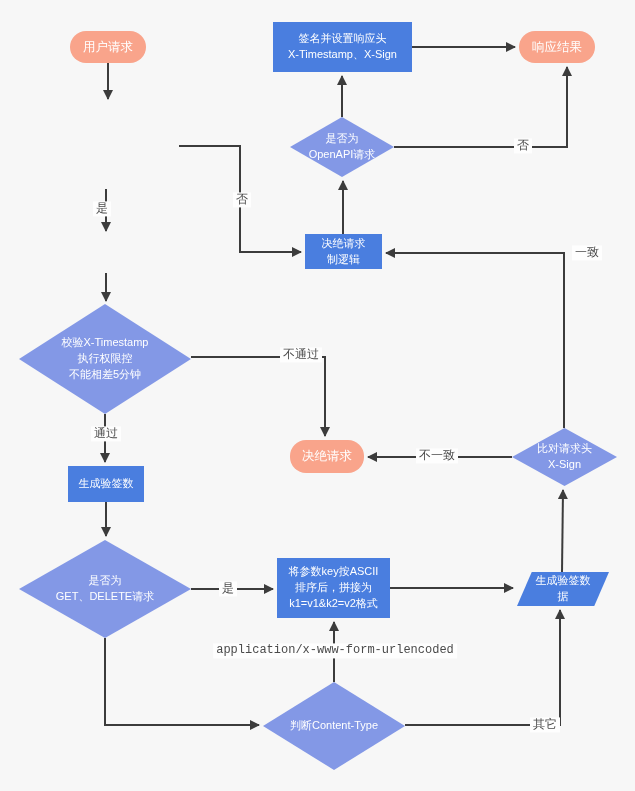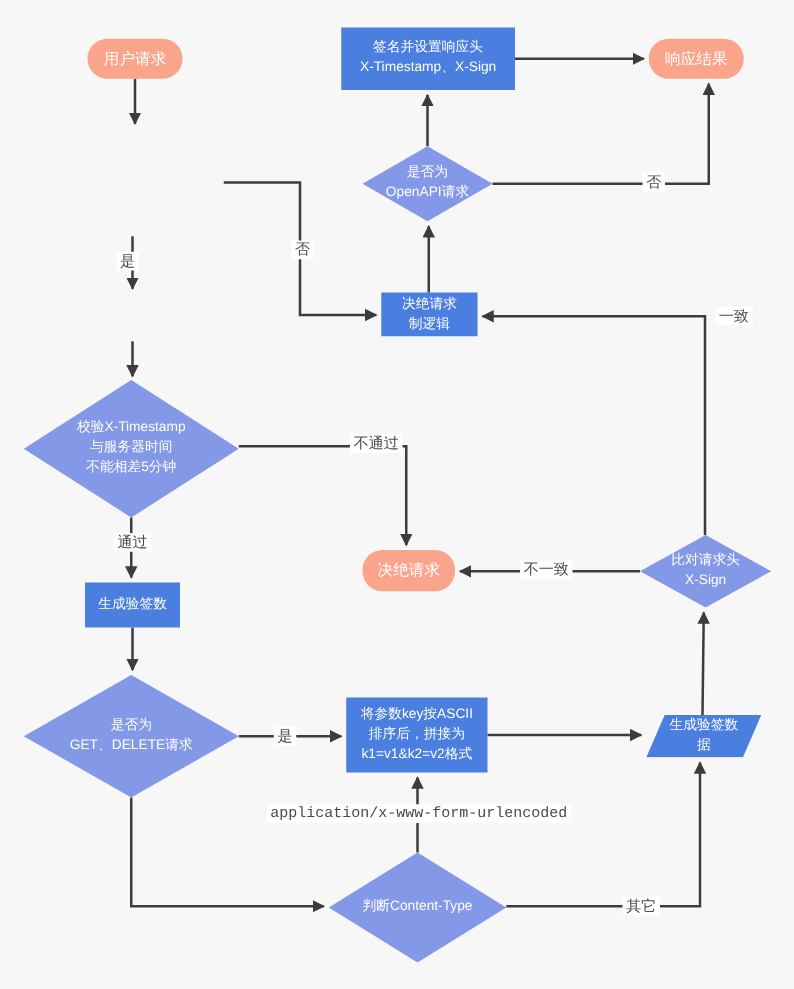--- a/index.html
+++ b/index.html
@@ -68,21 +68,21 @@
   .n-signresp{left:273px;top:22px;width:139px;height:50px;}
   .n-response{left:519px;top:31px;width:76px;height:32px;}
 
   
   .l-yes1{left:102px;top:209px;}
   .l-no1{left:242px;top:200px;}
   .l-fail{left:301px;top:355px;}
   .l-pass{left:106px;top:434px;}
   .l-yes2{left:228px;top:589px;}
   .l-form{left:335px;top:651px;font-family:Liberation Mono, monospace;}
-  .l-other{left:513px;top:725px;}
+  .l-other{left:545px;top:725px;}
   .l-mismatch{left:437px;top:456px;}
   .l-match{left:587px;top:253px;}
   .l-no2{left:523px;top:146px;}
 </style>
 </head>
 <body>
 
 <div class="canvas">
 
   <svg class="edges" viewBox="0 0 635 791">
@@ -107,21 +107,21 @@
     <polyline points="512,457 368,457" marker-end="url(#arrow)"></polyline>
     <polyline points="564,428 564,253 386,253" marker-end="url(#arrow)"></polyline>
     <polyline points="343,234 343,181" marker-end="url(#arrow)"></polyline>
     <polyline points="342,117 342,76" marker-end="url(#arrow)"></polyline>
     <polyline points="394,147 567,147 567,67" marker-end="url(#arrow)"></polyline>
     <polyline points="412,47 515,47" marker-end="url(#arrow)"></polyline>
   </svg>
 
   <div class="node terminator n-user">用户请求</div>
   <div class="node decision n-checkts">校验X-Timestamp
-与服务器时间
+执行权限控
 不能相差5分钟</div>
   <div class="node process n-startverify">生成验签数</div>
   <div class="node decision n-getdelete">是否为
 GET、DELETE请求</div>
   <div class="node process n-sortparams">将参数key按ASCII
 排序后，拼接为
 k1=v1&amp;k2=v2格式</div>
   <div class="node decision n-contenttype">判断Content-Type</div>
   <div class="node data-shape n-gendata">生成验签数
 据</div>

